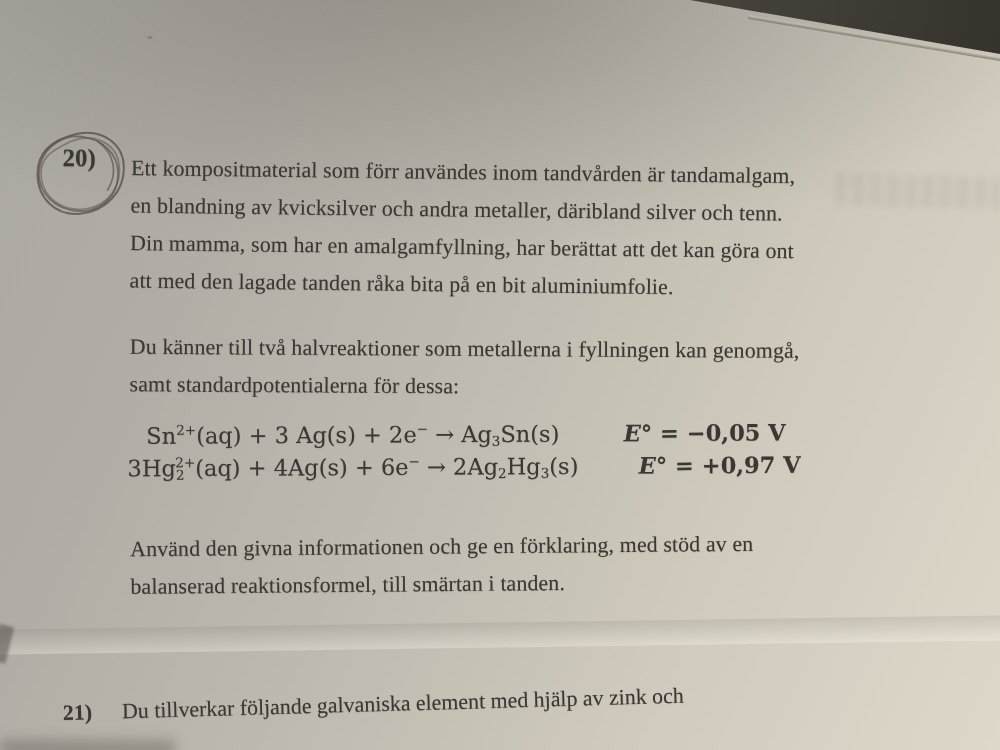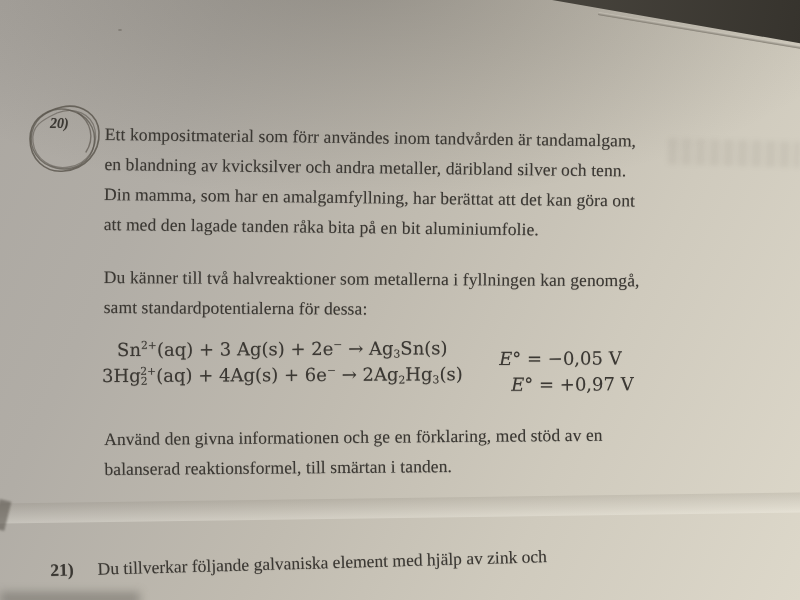--- a/index.html
+++ b/index.html
@@ -44,30 +44,30 @@
   }
 
   .ink{color:var(--ink,#3b3833);text-shadow:0 0.3px 0.7px rgba(42,40,36,0.35);}
   .para{position:absolute;font-size:17.5px;line-height:30px;white-space:nowrap;letter-spacing:.1px;}
   .p1{left:105px;top:119px;transform:rotate(0.7deg);transform-origin:left top;}
   .p2{left:104px;top:262px;transform:rotate(0.35deg);transform-origin:left top;}
   .p3{left:104px;top:424px;transform:rotate(-0.5deg);transform-origin:left top;}
 
   .qnum-wrap{position:absolute;left:24px;top:100px;width:80px;height:78px;}
   .qnum-wrap svg{position:absolute;left:0;top:0;}
-  .qnum{position:absolute;left:26px;top:16px;font-weight:bold;font-size:14px;white-space:nowrap;font-style:italic;}
+  .qnum{position:absolute;left:26px;top:16px;font-weight:bold;font-size:20px;white-space:nowrap;}
 
   .eq-row{position:absolute;white-space:nowrap;font-family:"DejaVu Serif", serif;font-size:18px;width:580px;transform:rotate(-0.3deg);transform-origin:left top;}
   .eq-row-1{left:117px;top:339px;}
   .eq-row-2{left:102px;top:365px;}
   .eq sup,.potential sup{font-size:60%;vertical-align:baseline;position:relative;top:-0.62em;}
   .eq sub{font-size:60%;vertical-align:baseline;position:relative;top:0.3em;}
   .eq sub + sup{margin-left:-0.68em;}
   .eq i,.potential i{font-style:italic;}
-  .potential{position:absolute;top:11px;}
+  .potential{position:absolute;top:0;font-weight:bold;}
   .eq-row-1 .potential{left:382px;}
   .eq-row-2 .potential{left:409px;}
 
   .q21{position:absolute;left:50px;top:560px;display:flex;gap:24px;font-size:17.5px;white-space:nowrap;transform:rotate(-1.6deg);transform-origin:left top;}
   .q21 .qnum21{font-weight:bold;}
 </style>
 </head>
 <body>
 
 <div class="photo">

